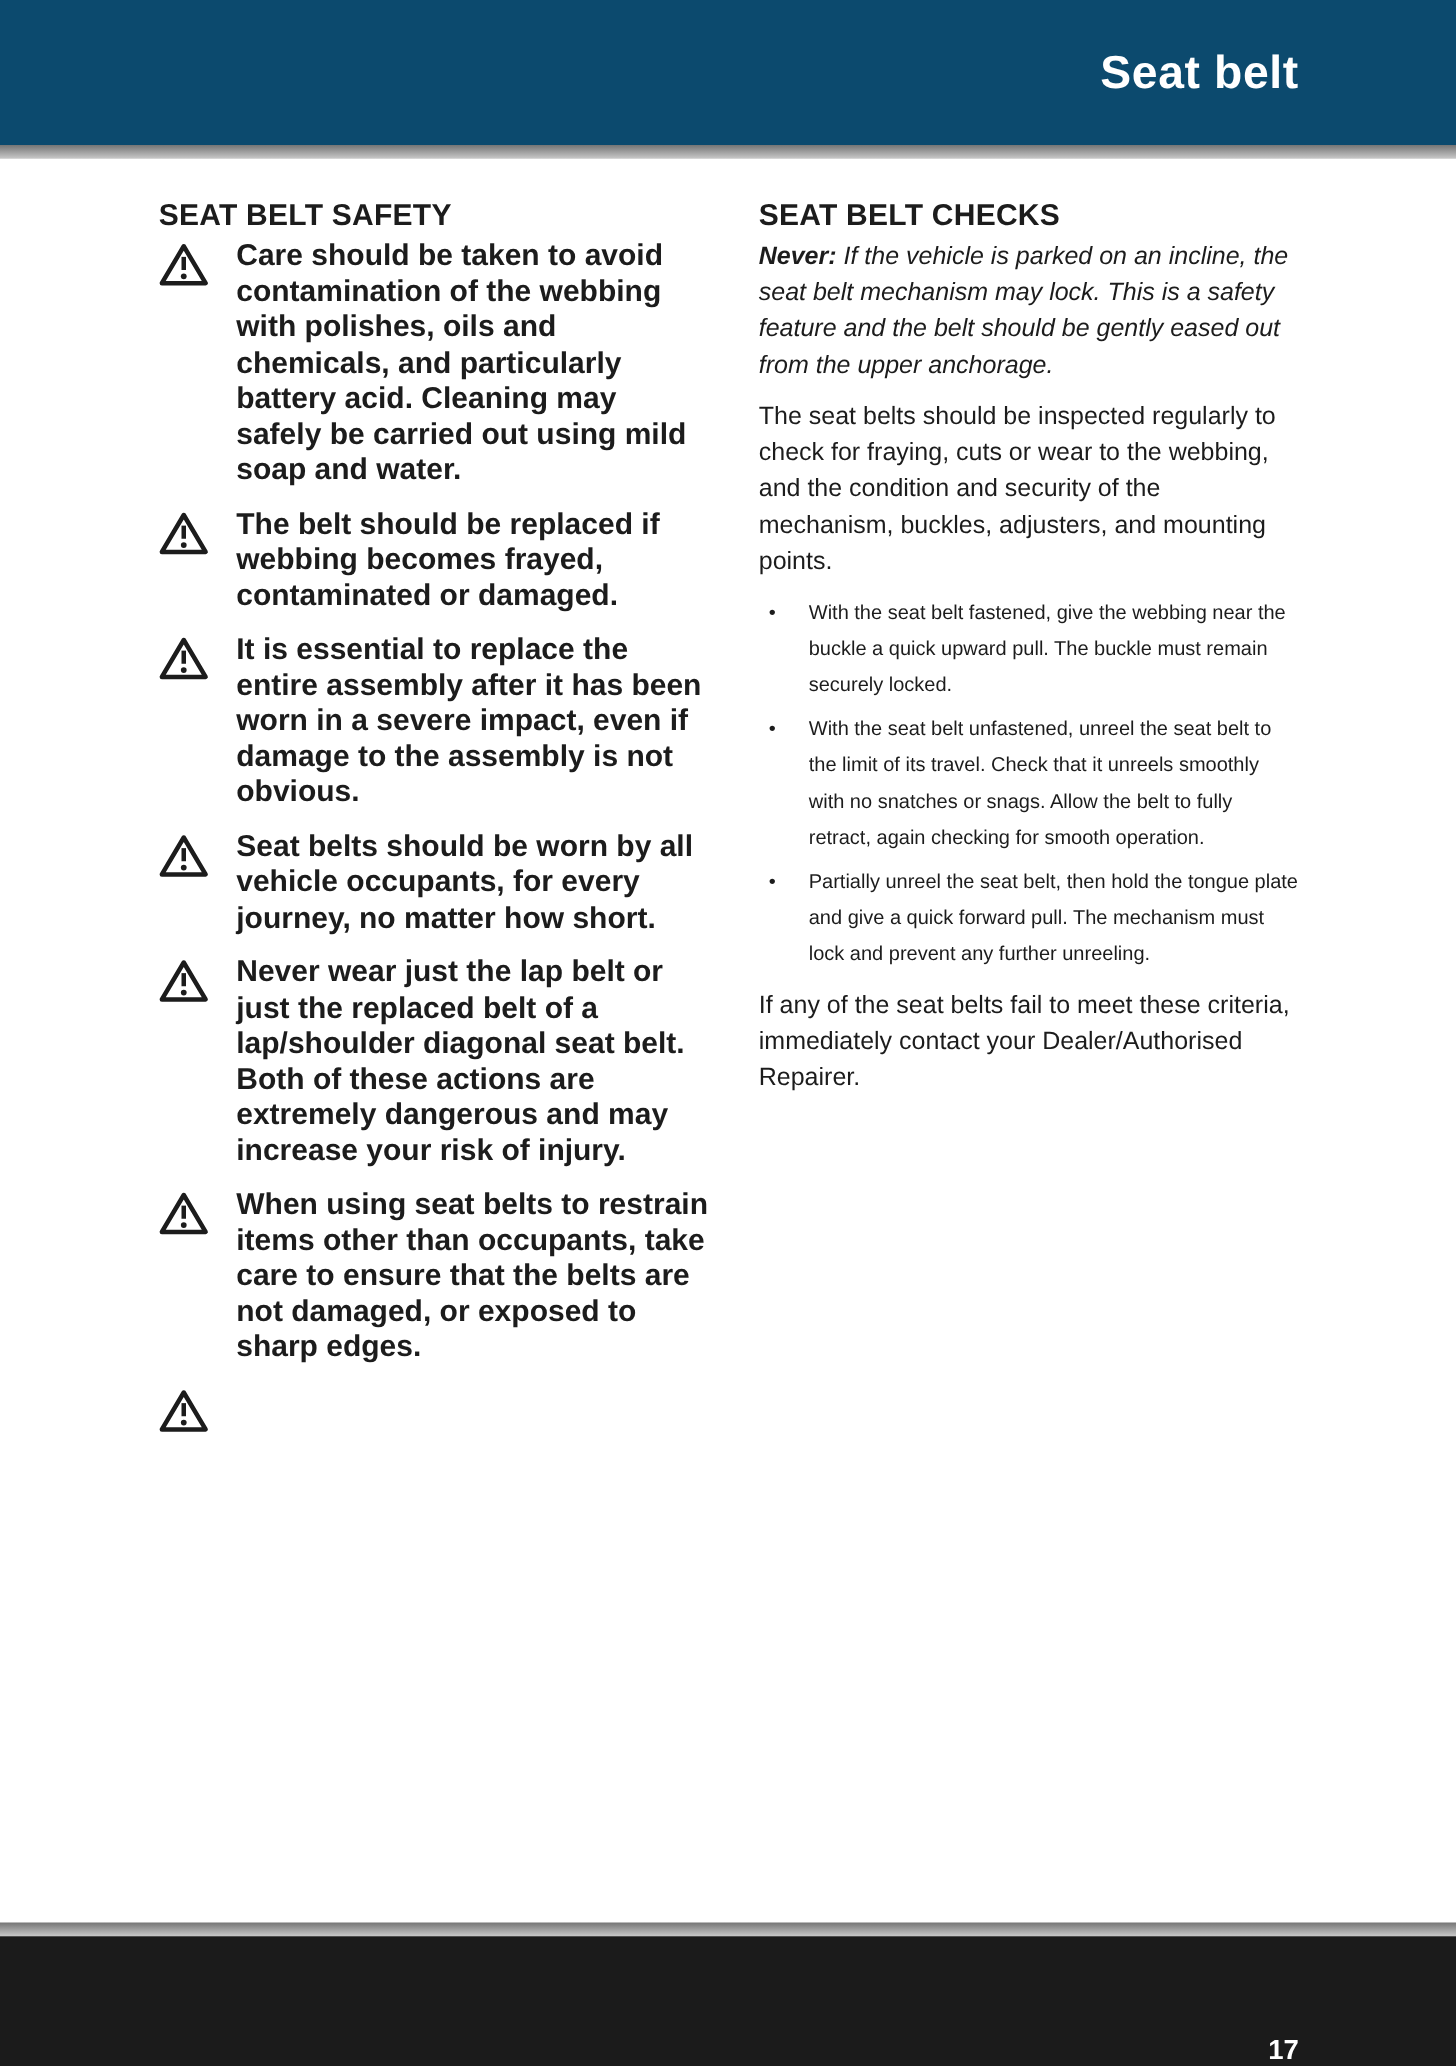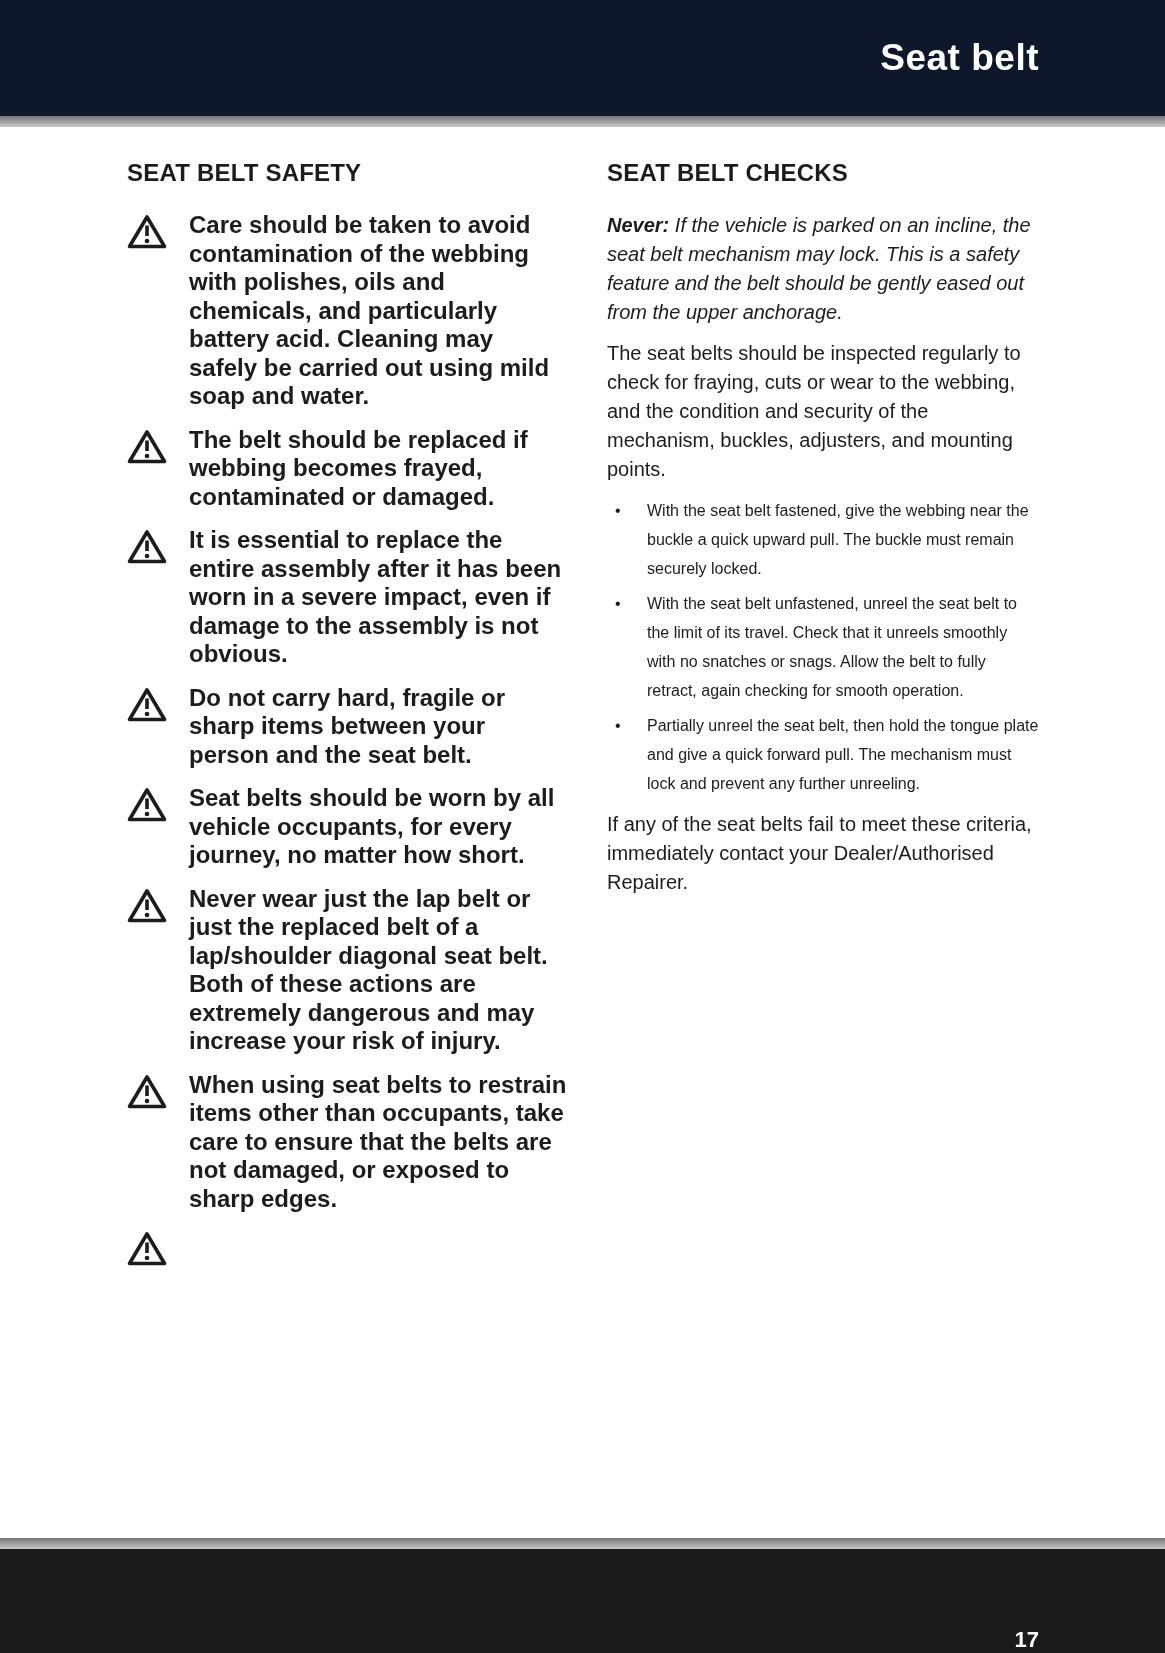--- a/index.html
+++ b/index.html
@@ -11,21 +11,21 @@
     background: #ffffff;
     position: relative;
     font-family: "Liberation Sans", sans-serif;
     color: #1c1c1c;
     overflow: hidden;
   }
 
   
   .header {
     height: 116px;
-    background: #0f172a;
+    background: #0c4a6e;
     display: flex;
     align-items: center;
     justify-content: flex-end;
     padding: 0 126px 0 64px;
   }
   .header .title {
     color: #ffffff;
     font-size: 37px;
     font-weight: bold;
     letter-spacing: 0.5px;
@@ -41,21 +41,21 @@
     gap: 40px;
     padding: 32px 126px 0 127px;
   }
   .col-left { flex: 0 0 440px; }
   .col-right { flex: 1 1 auto; }
 
   h2.section-heading {
     font-size: 24px;
     font-weight: bold;
     letter-spacing: 0.2px;
-    margin-bottom: 24px;
+    margin-bottom: 4px;
   }
 
   
   .witem {
     display: flex;
     gap: 22px;
     margin-bottom: 15px;
   }
   .wicon {
     flex: 0 0 40px;
@@ -167,30 +167,20 @@
         <span class="wicon">
           <svg viewBox="0 0 40 36" width="40" height="36" aria-hidden="true">
             <path class="tri" d="M20 3 L37.5 32.5 H2.5 Z"></path>
             <rect x="18.2" y="11.5" width="3.6" height="10.5"></rect>
             <circle cx="20" cy="27" r="2.3"></circle>
           </svg>
         </span>
         <p>It is essential to replace the entire assembly after it has been worn in a severe impact, even if damage to the assembly is not obvious.</p>
       </div>
 
-      <div class="witem">
-        <span class="wicon">
-          <svg viewBox="0 0 40 36" width="40" height="36" aria-hidden="true">
-            <path class="tri" d="M20 3 L37.5 32.5 H2.5 Z"></path>
-            <rect x="18.2" y="11.5" width="3.6" height="10.5"></rect>
-            <circle cx="20" cy="27" r="2.3"></circle>
-          </svg>
-        </span>
-        <p>Do not carry hard, fragile or sharp items between your person and the seat belt.</p>
-      </div>
 
       <div class="witem">
         <span class="wicon">
           <svg viewBox="0 0 40 36" width="40" height="36" aria-hidden="true">
             <path class="tri" d="M20 3 L37.5 32.5 H2.5 Z"></path>
             <rect x="18.2" y="11.5" width="3.6" height="10.5"></rect>
             <circle cx="20" cy="27" r="2.3"></circle>
           </svg>
         </span>
         <p>Seat belts should be worn by all vehicle occupants, for every journey, no matter how short.</p>

